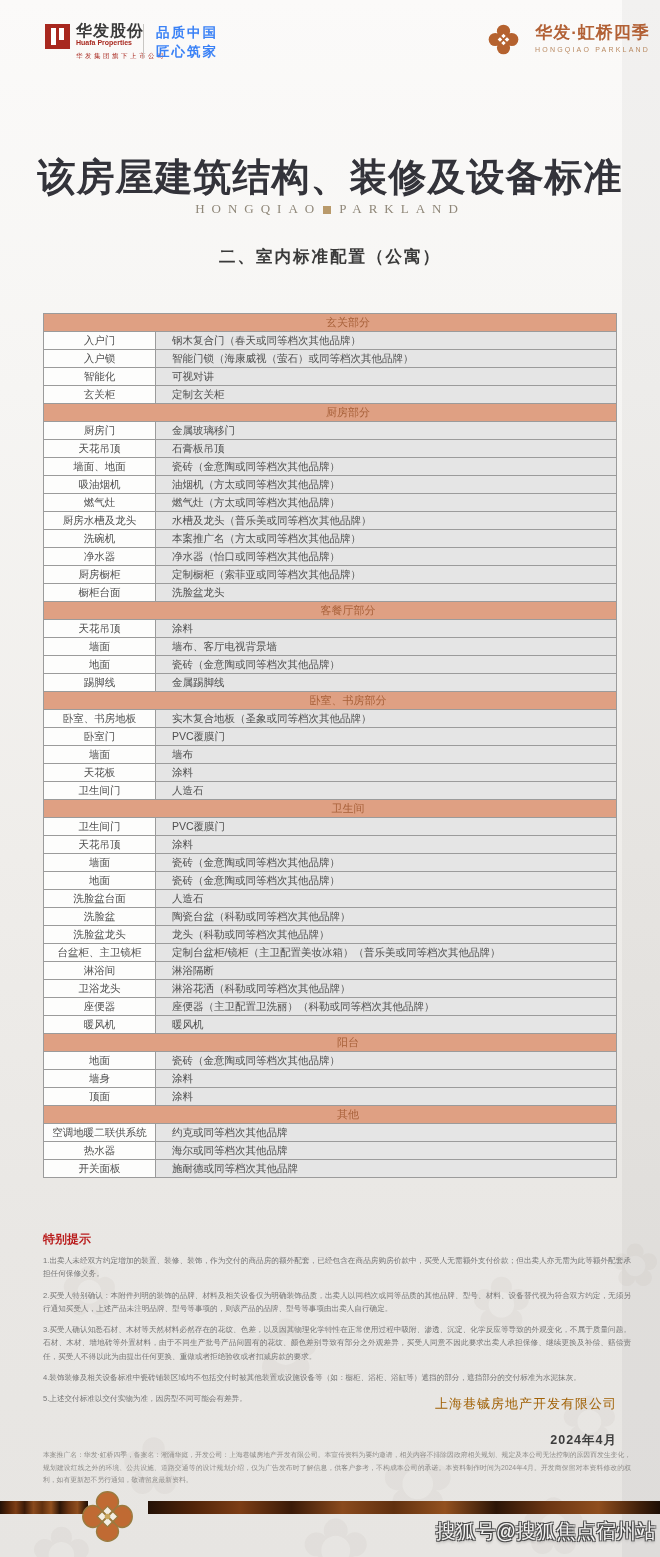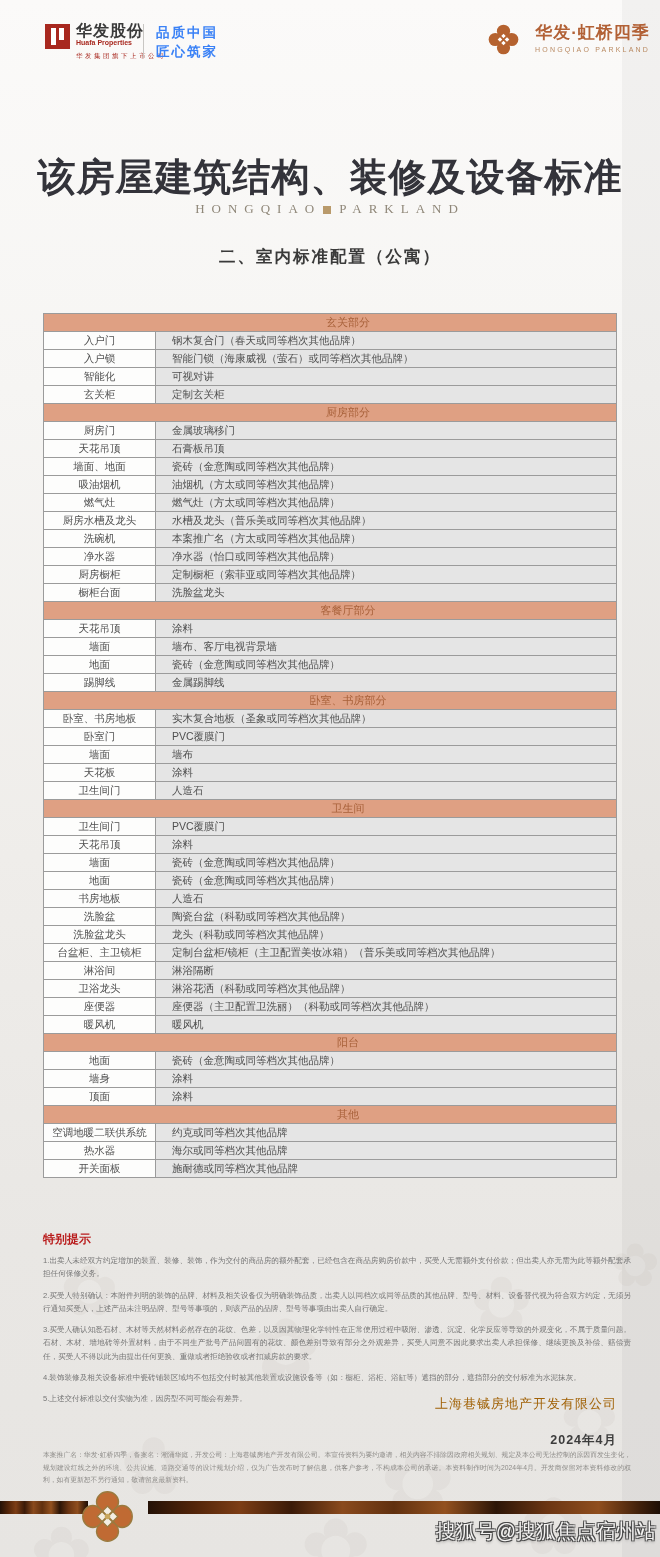--- a/index.html
+++ b/index.html
@@ -247,21 +247,21 @@
       </tr>
       <tr>
         <td class="item">墙面</td>
         <td class="value">瓷砖（金意陶或同等档次其他品牌）</td>
       </tr>
       <tr>
         <td class="item">地面</td>
         <td class="value">瓷砖（金意陶或同等档次其他品牌）</td>
       </tr>
       <tr>
-        <td class="item">书房地板</td>
+        <td class="item">洗脸盆台面</td>
         <td class="value">人造石</td>
       </tr>
       <tr>
         <td class="item">洗脸盆</td>
         <td class="value">陶瓷台盆（科勒或同等档次其他品牌）</td>
       </tr>
       <tr>
         <td class="item">洗脸盆龙头</td>
         <td class="value">龙头（科勒或同等档次其他品牌）</td>
       </tr>

